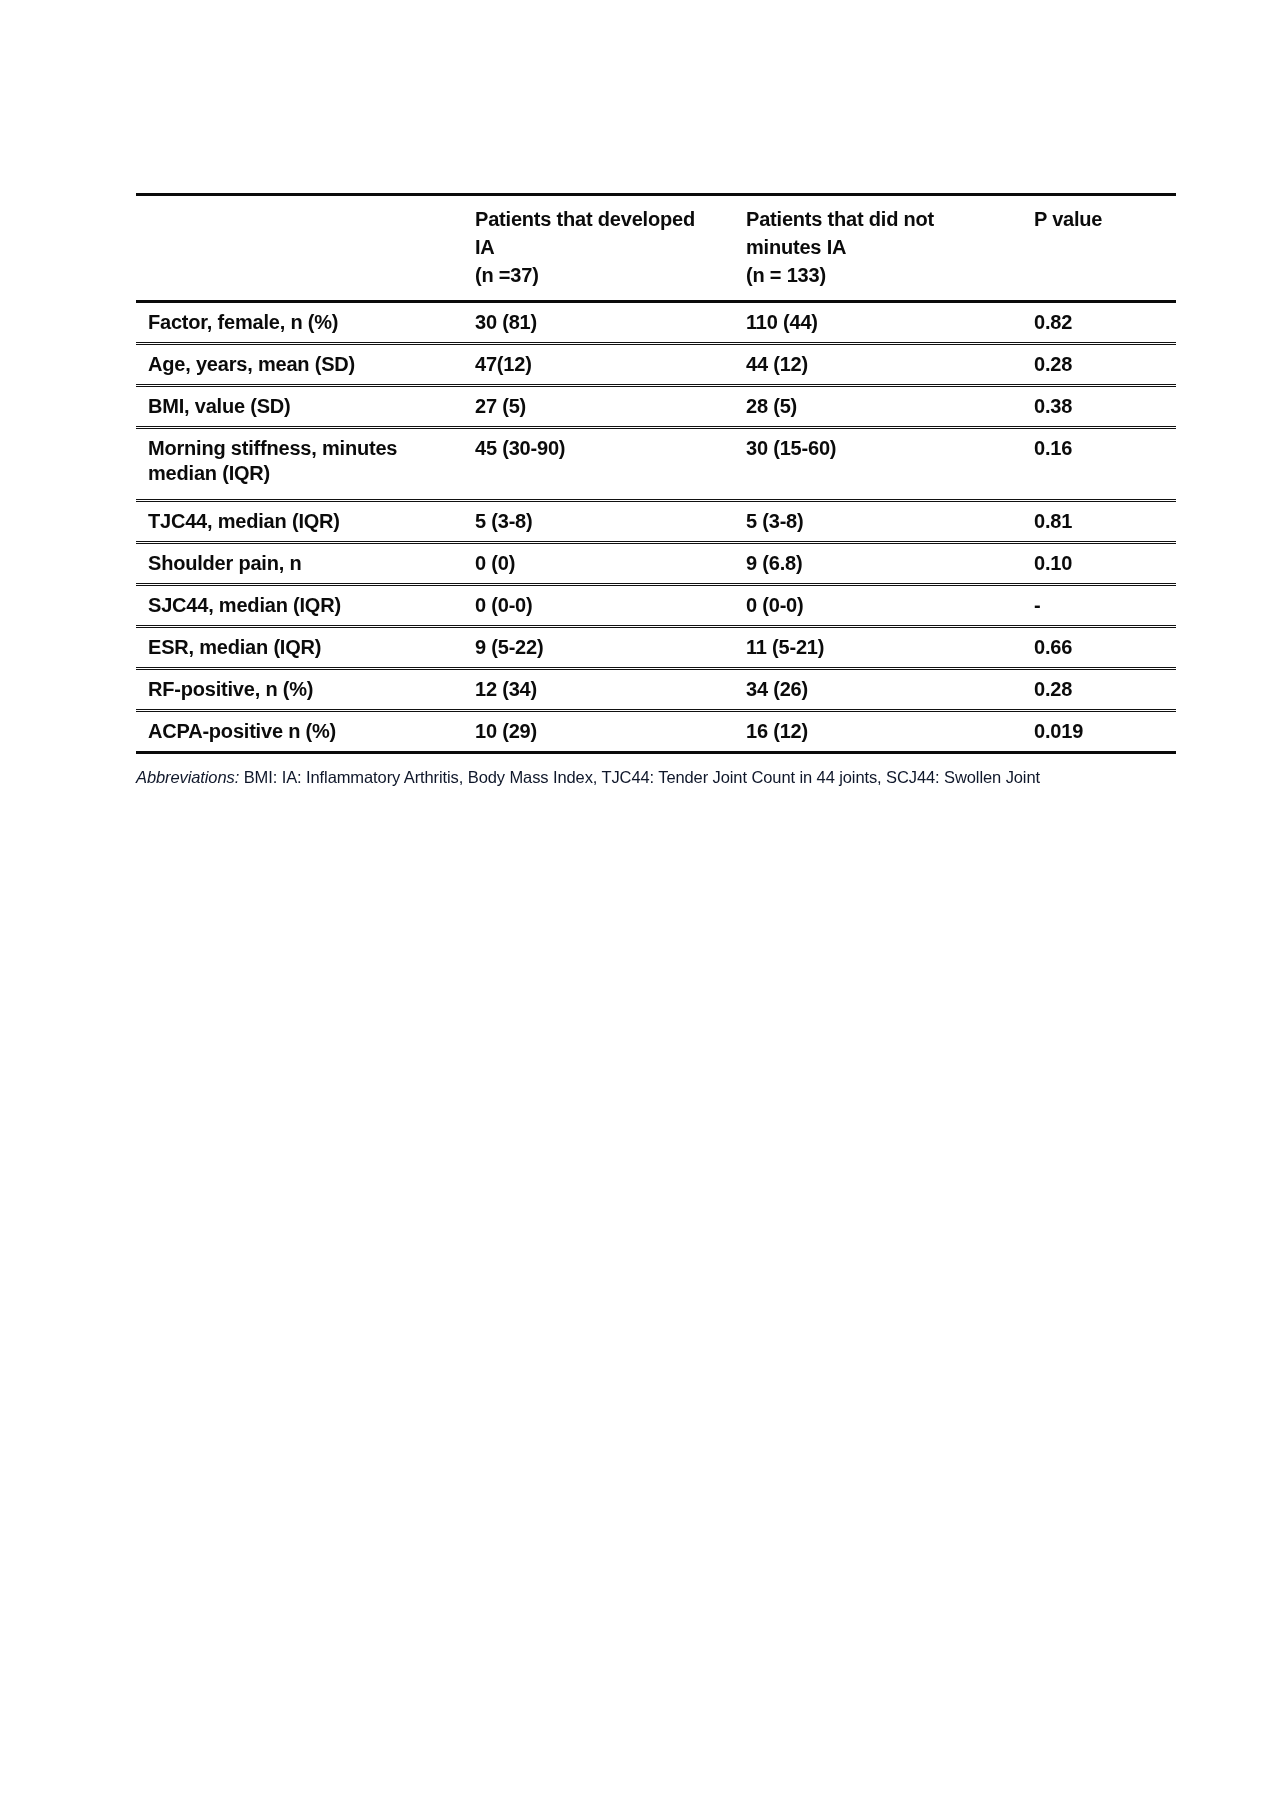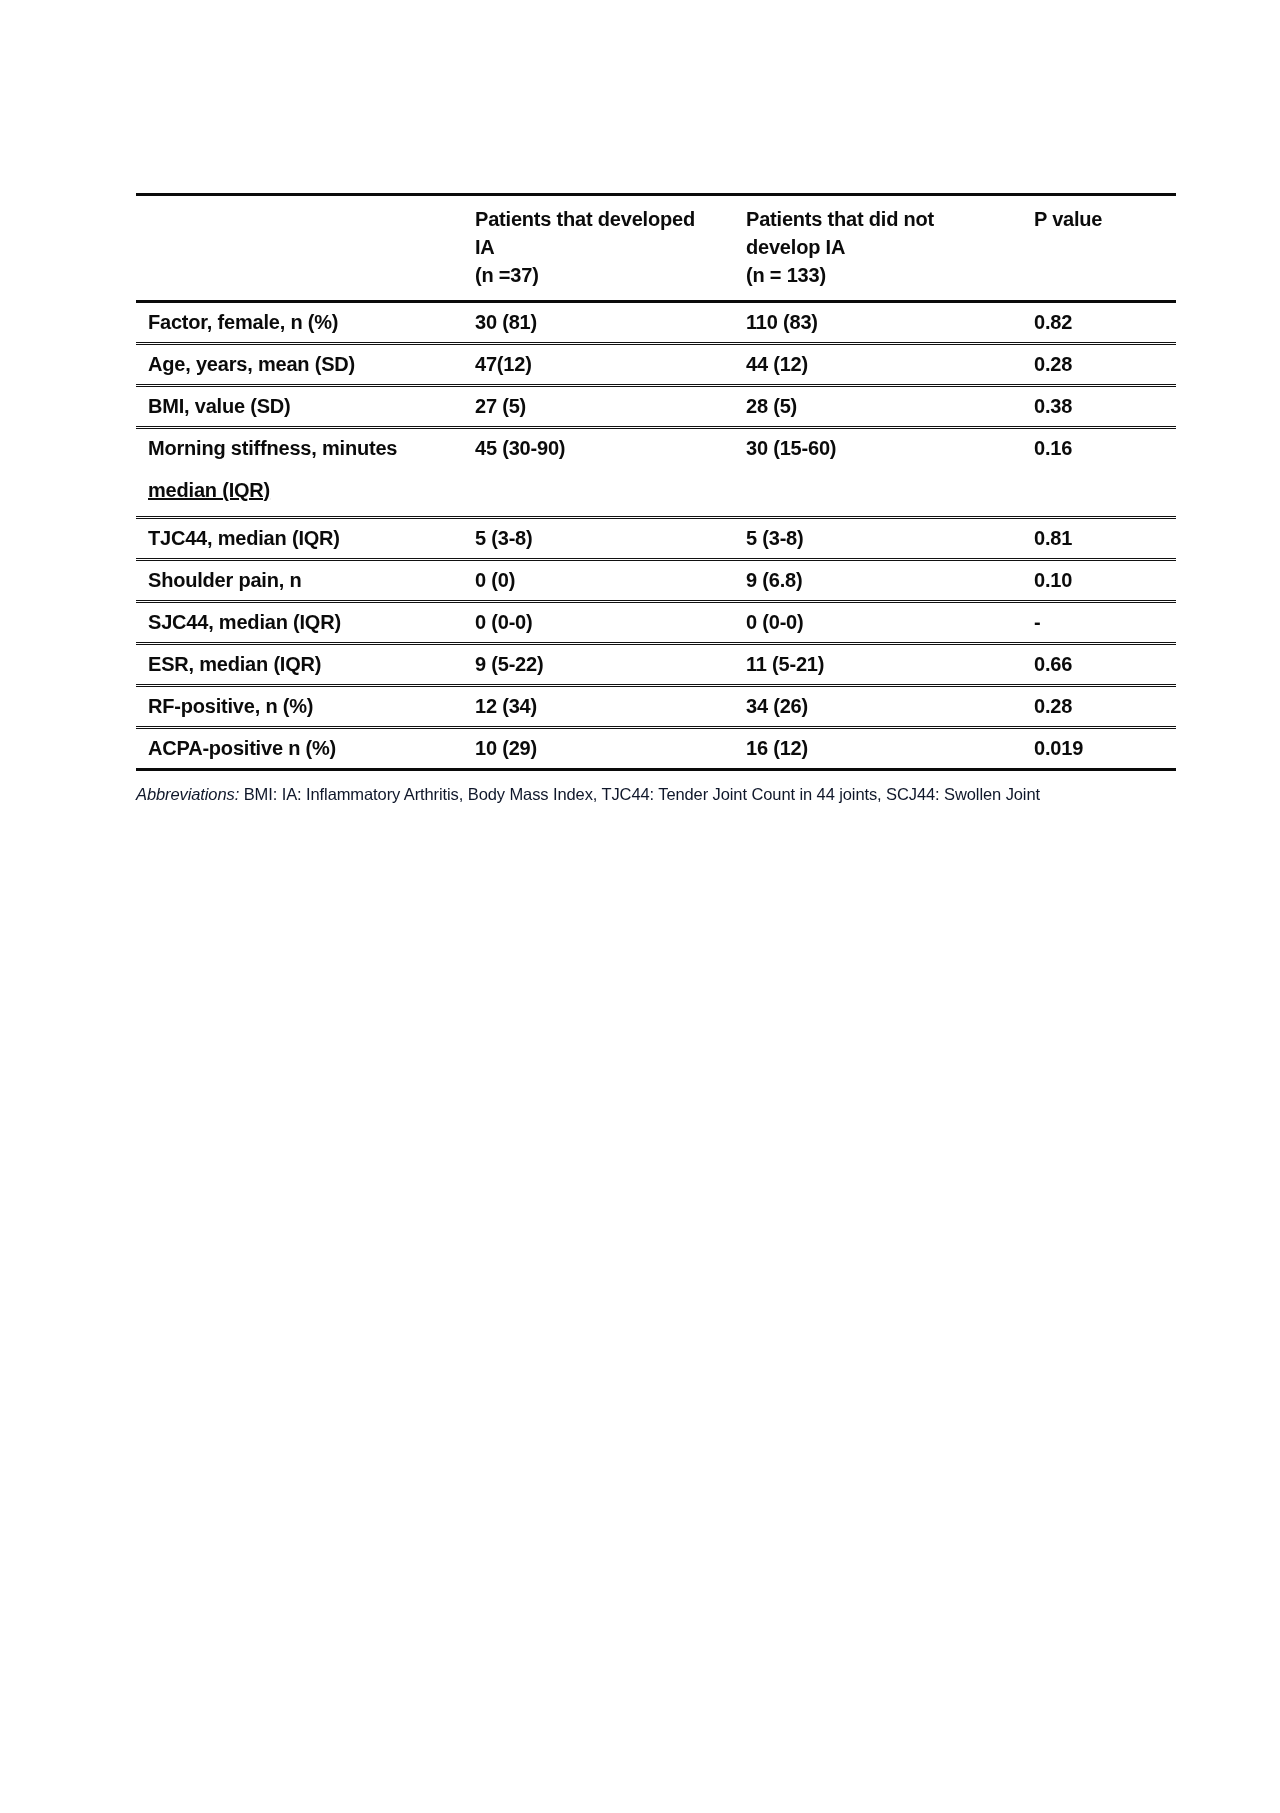--- a/index.html
+++ b/index.html
@@ -54,21 +54,21 @@
   }
   tbody tr:last-child td {
     border-bottom: none;
   }
   .c1 { padding-left: 12px; }
   .c2 { padding-left: 11px; }
   .c3 { padding-left: 12px; }
   .c4 { padding-left: 12px; }
   .ln { display: block; }
   .ln:empty { display: none; }
-  .ln + .ln { margin-top: 18px; padding-bottom: 6px; text-decoration: underline; }
+  .ln + .ln { margin-top: 1px; padding-bottom: 6px; }
   .footnote {
     margin-top: 11px;
     font-size: 16.5px;
     line-height: 25px;
     font-weight: normal;
     letter-spacing: -0.1px;
     color: #0f172a;
   }
   .footnote .ab { font-style: italic; }
 </style>
@@ -88,36 +88,36 @@
         <th class="c1">
           
         </th>
         <th class="c2">
           <span class="hln">Patients that developed</span>
           <span class="hln">IA</span>
           <span class="hln">(n =37)</span>
         </th>
         <th class="c3">
           <span class="hln">Patients that did not</span>
-          <span class="hln">develop IA</span>
+          <span class="hln">minutes IA</span>
           <span class="hln">(n = 133)</span>
         </th>
         <th class="c4">
           <span class="hln">P value</span>
         </th>
       </tr>
     </thead>
     <tbody>
       <tr>
         <td class="c1">
           <span class="ln">Factor, female, n (%)</span>
 
         </td>
         <td class="c2">30 (81)</td>
-        <td class="c3">110 (83)</td>
+        <td class="c3">110 (44)</td>
         <td class="c4">0.82</td>
       </tr>
       <tr>
         <td class="c1">
           <span class="ln">Age, years, mean (SD)</span>
 
         </td>
         <td class="c2">47(12)</td>
         <td class="c3">44 (12)</td>
         <td class="c4">0.28</td>

